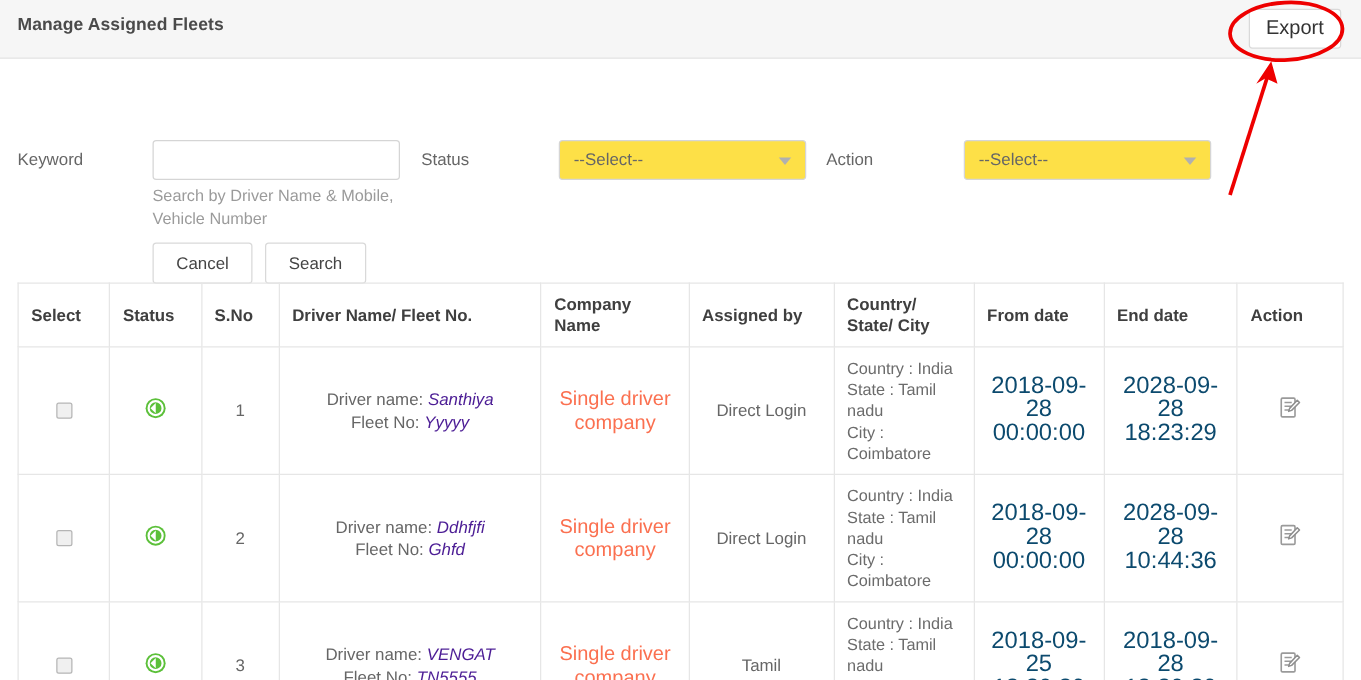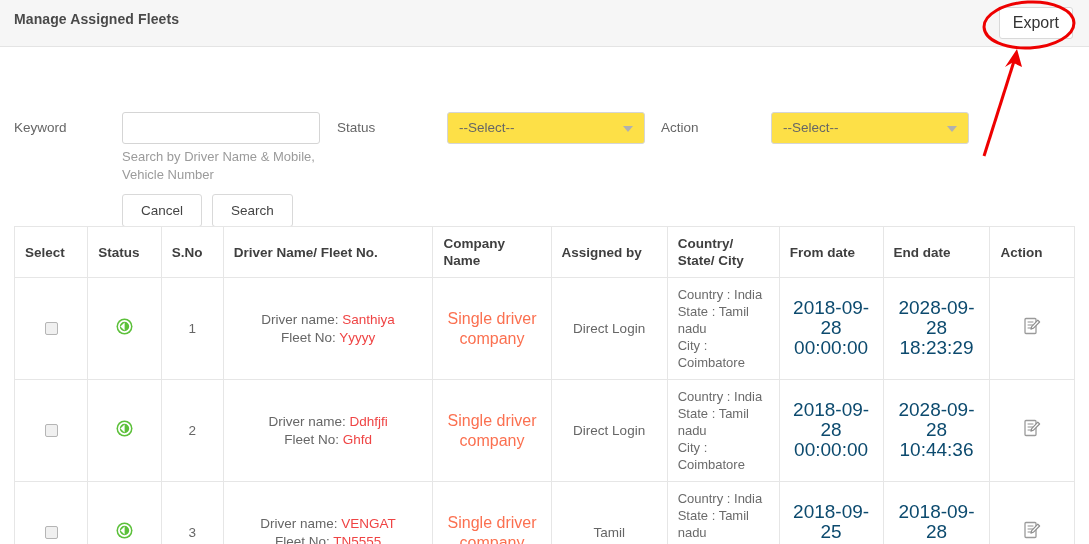--- a/index.html
+++ b/index.html
@@ -157,21 +157,21 @@
   }
   table.grid th.left { text-align: left; }
   table.grid td {
     font-size: 13.5px;
     color: #666666;
     text-align: center;
     height: 92px;
     line-height: 18px;
   }
   td.cell-left { text-align: left; }
-  .accent { color: #ef4444; }
+  .accent { color: #4c1d95; font-style: italic; }
   .company-link { color: #fb7050; font-size: 16px; line-height: 19px; }
   .loc { font-size: 13px; color: #6b6b6b; line-height: 17px; text-align: left; }
   .dt { font-size: 19px; color: #0c4a6e; line-height: 18px; text-align: right; }
 
   .chk {
     width: 13px; height: 13px;
     border: 1px solid #b5b5b5;
     border-radius: 2px;
     background: #f0f0f0;
     display: inline-block;

